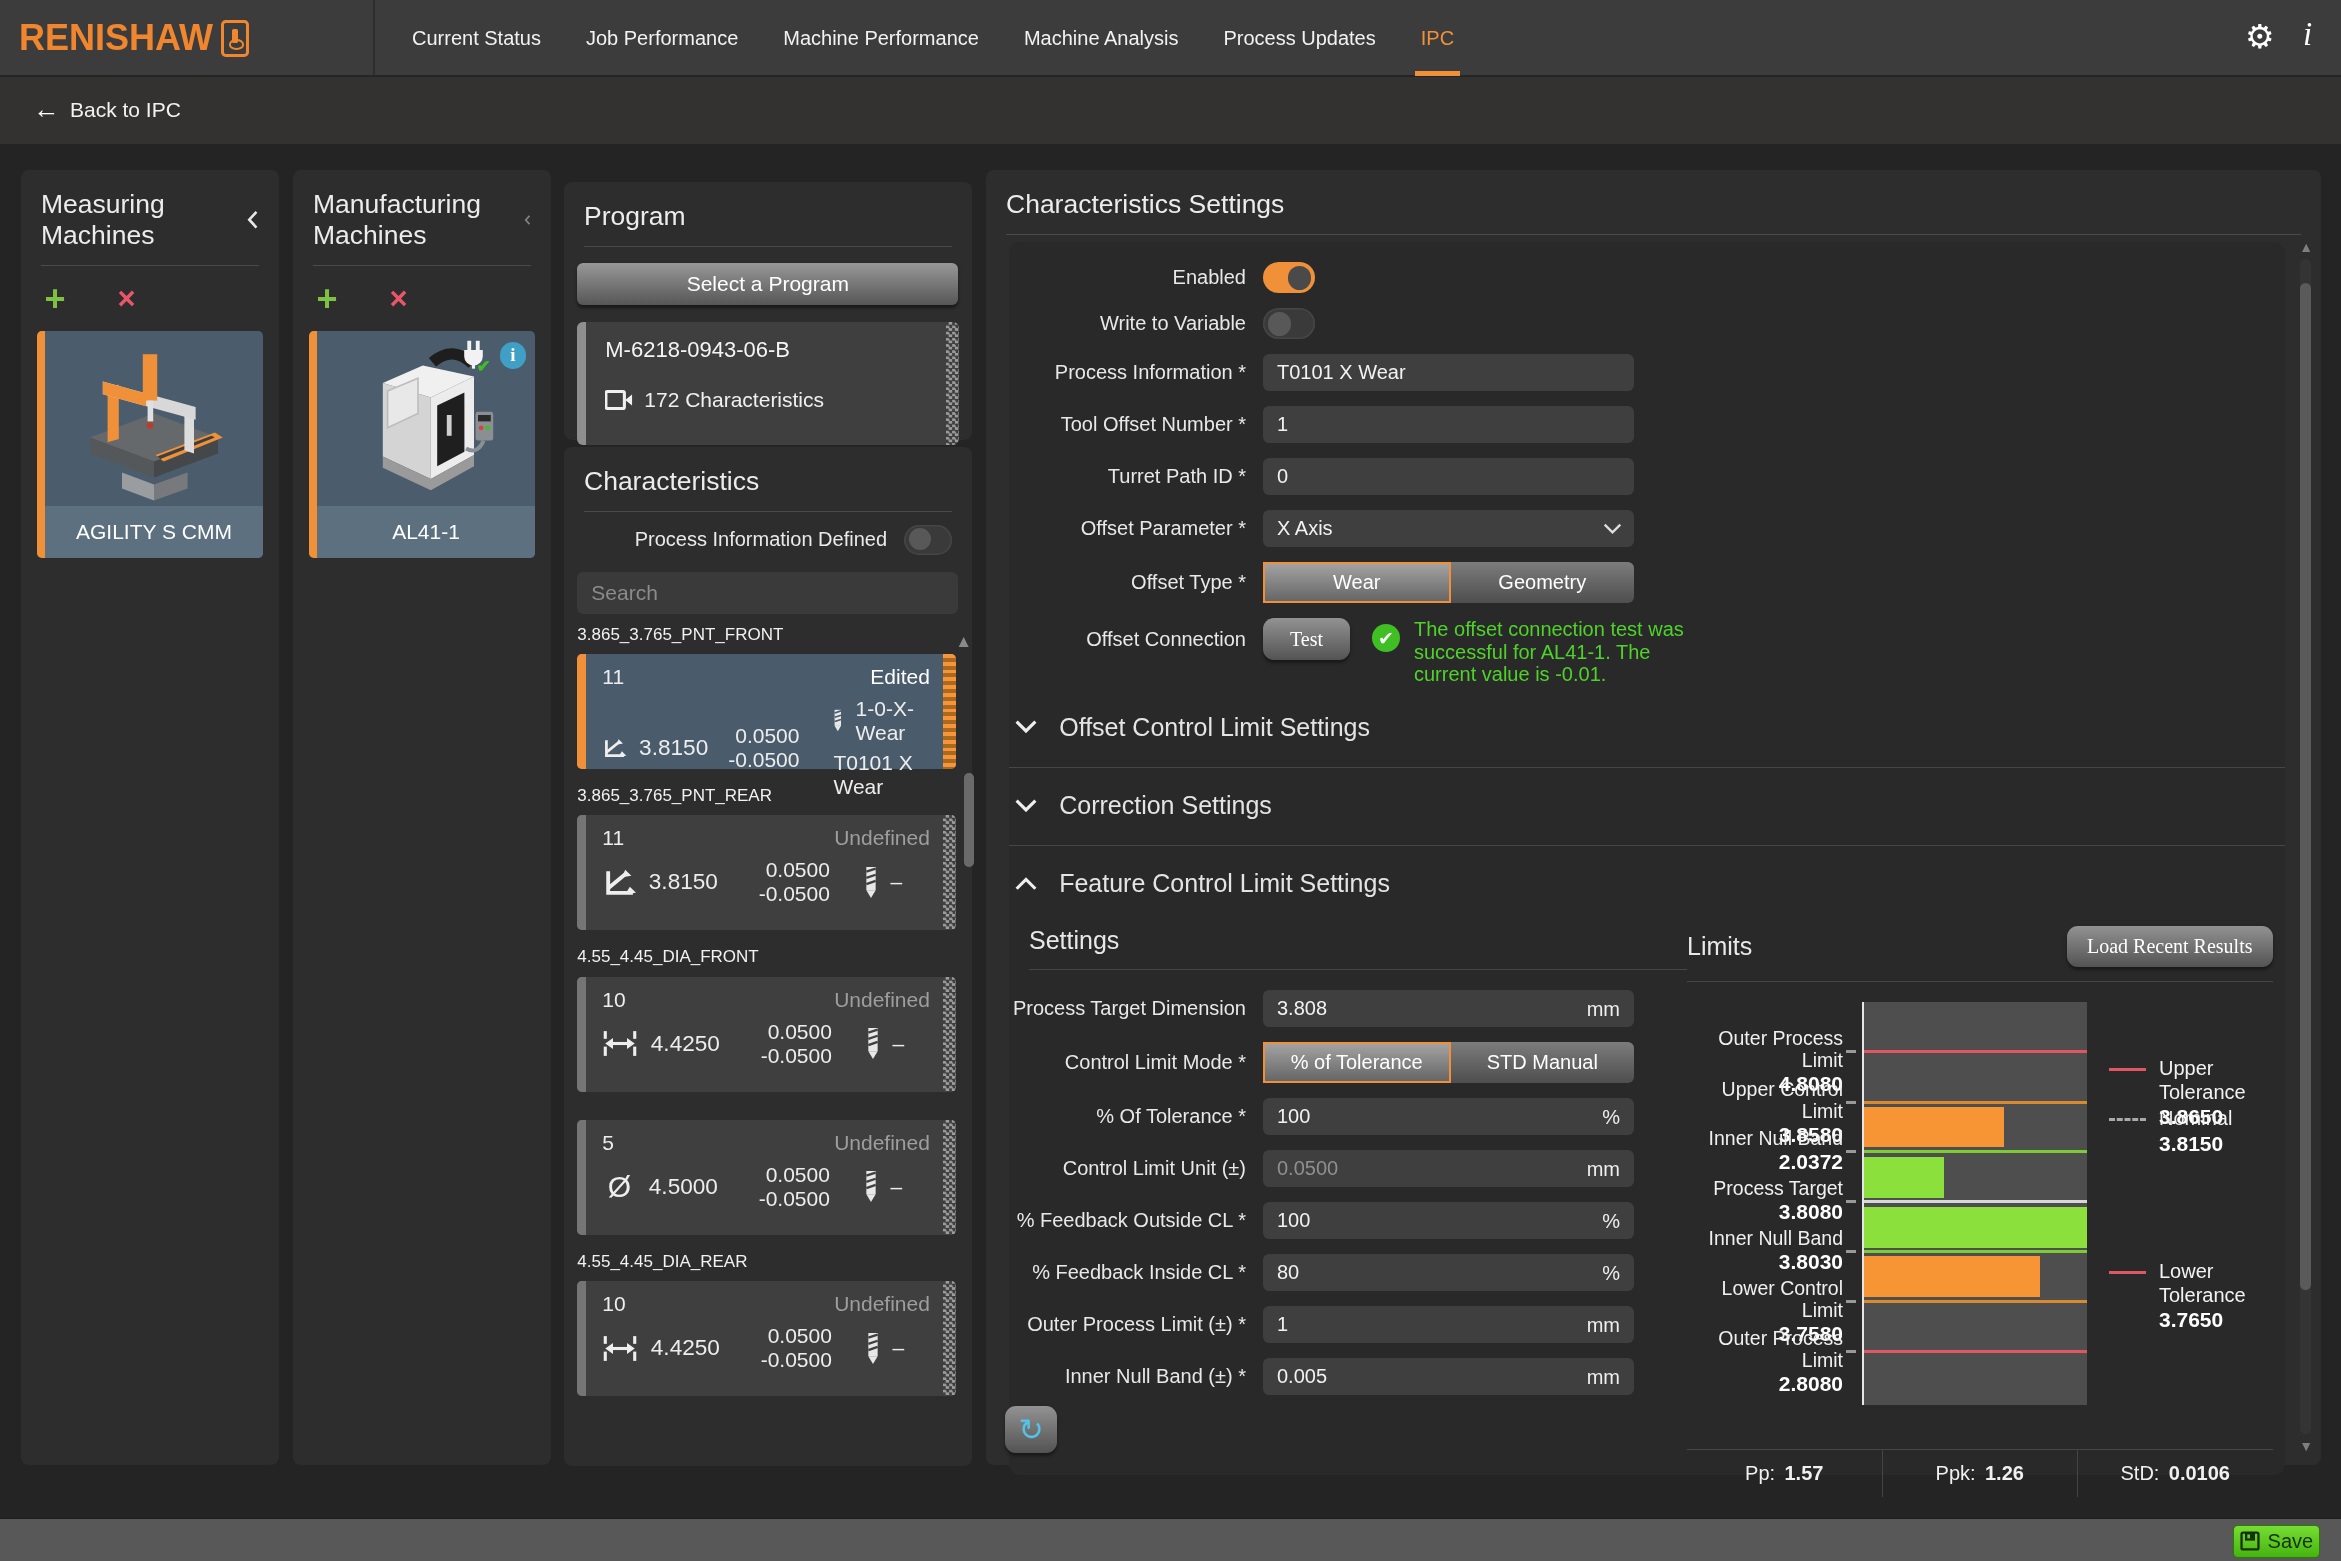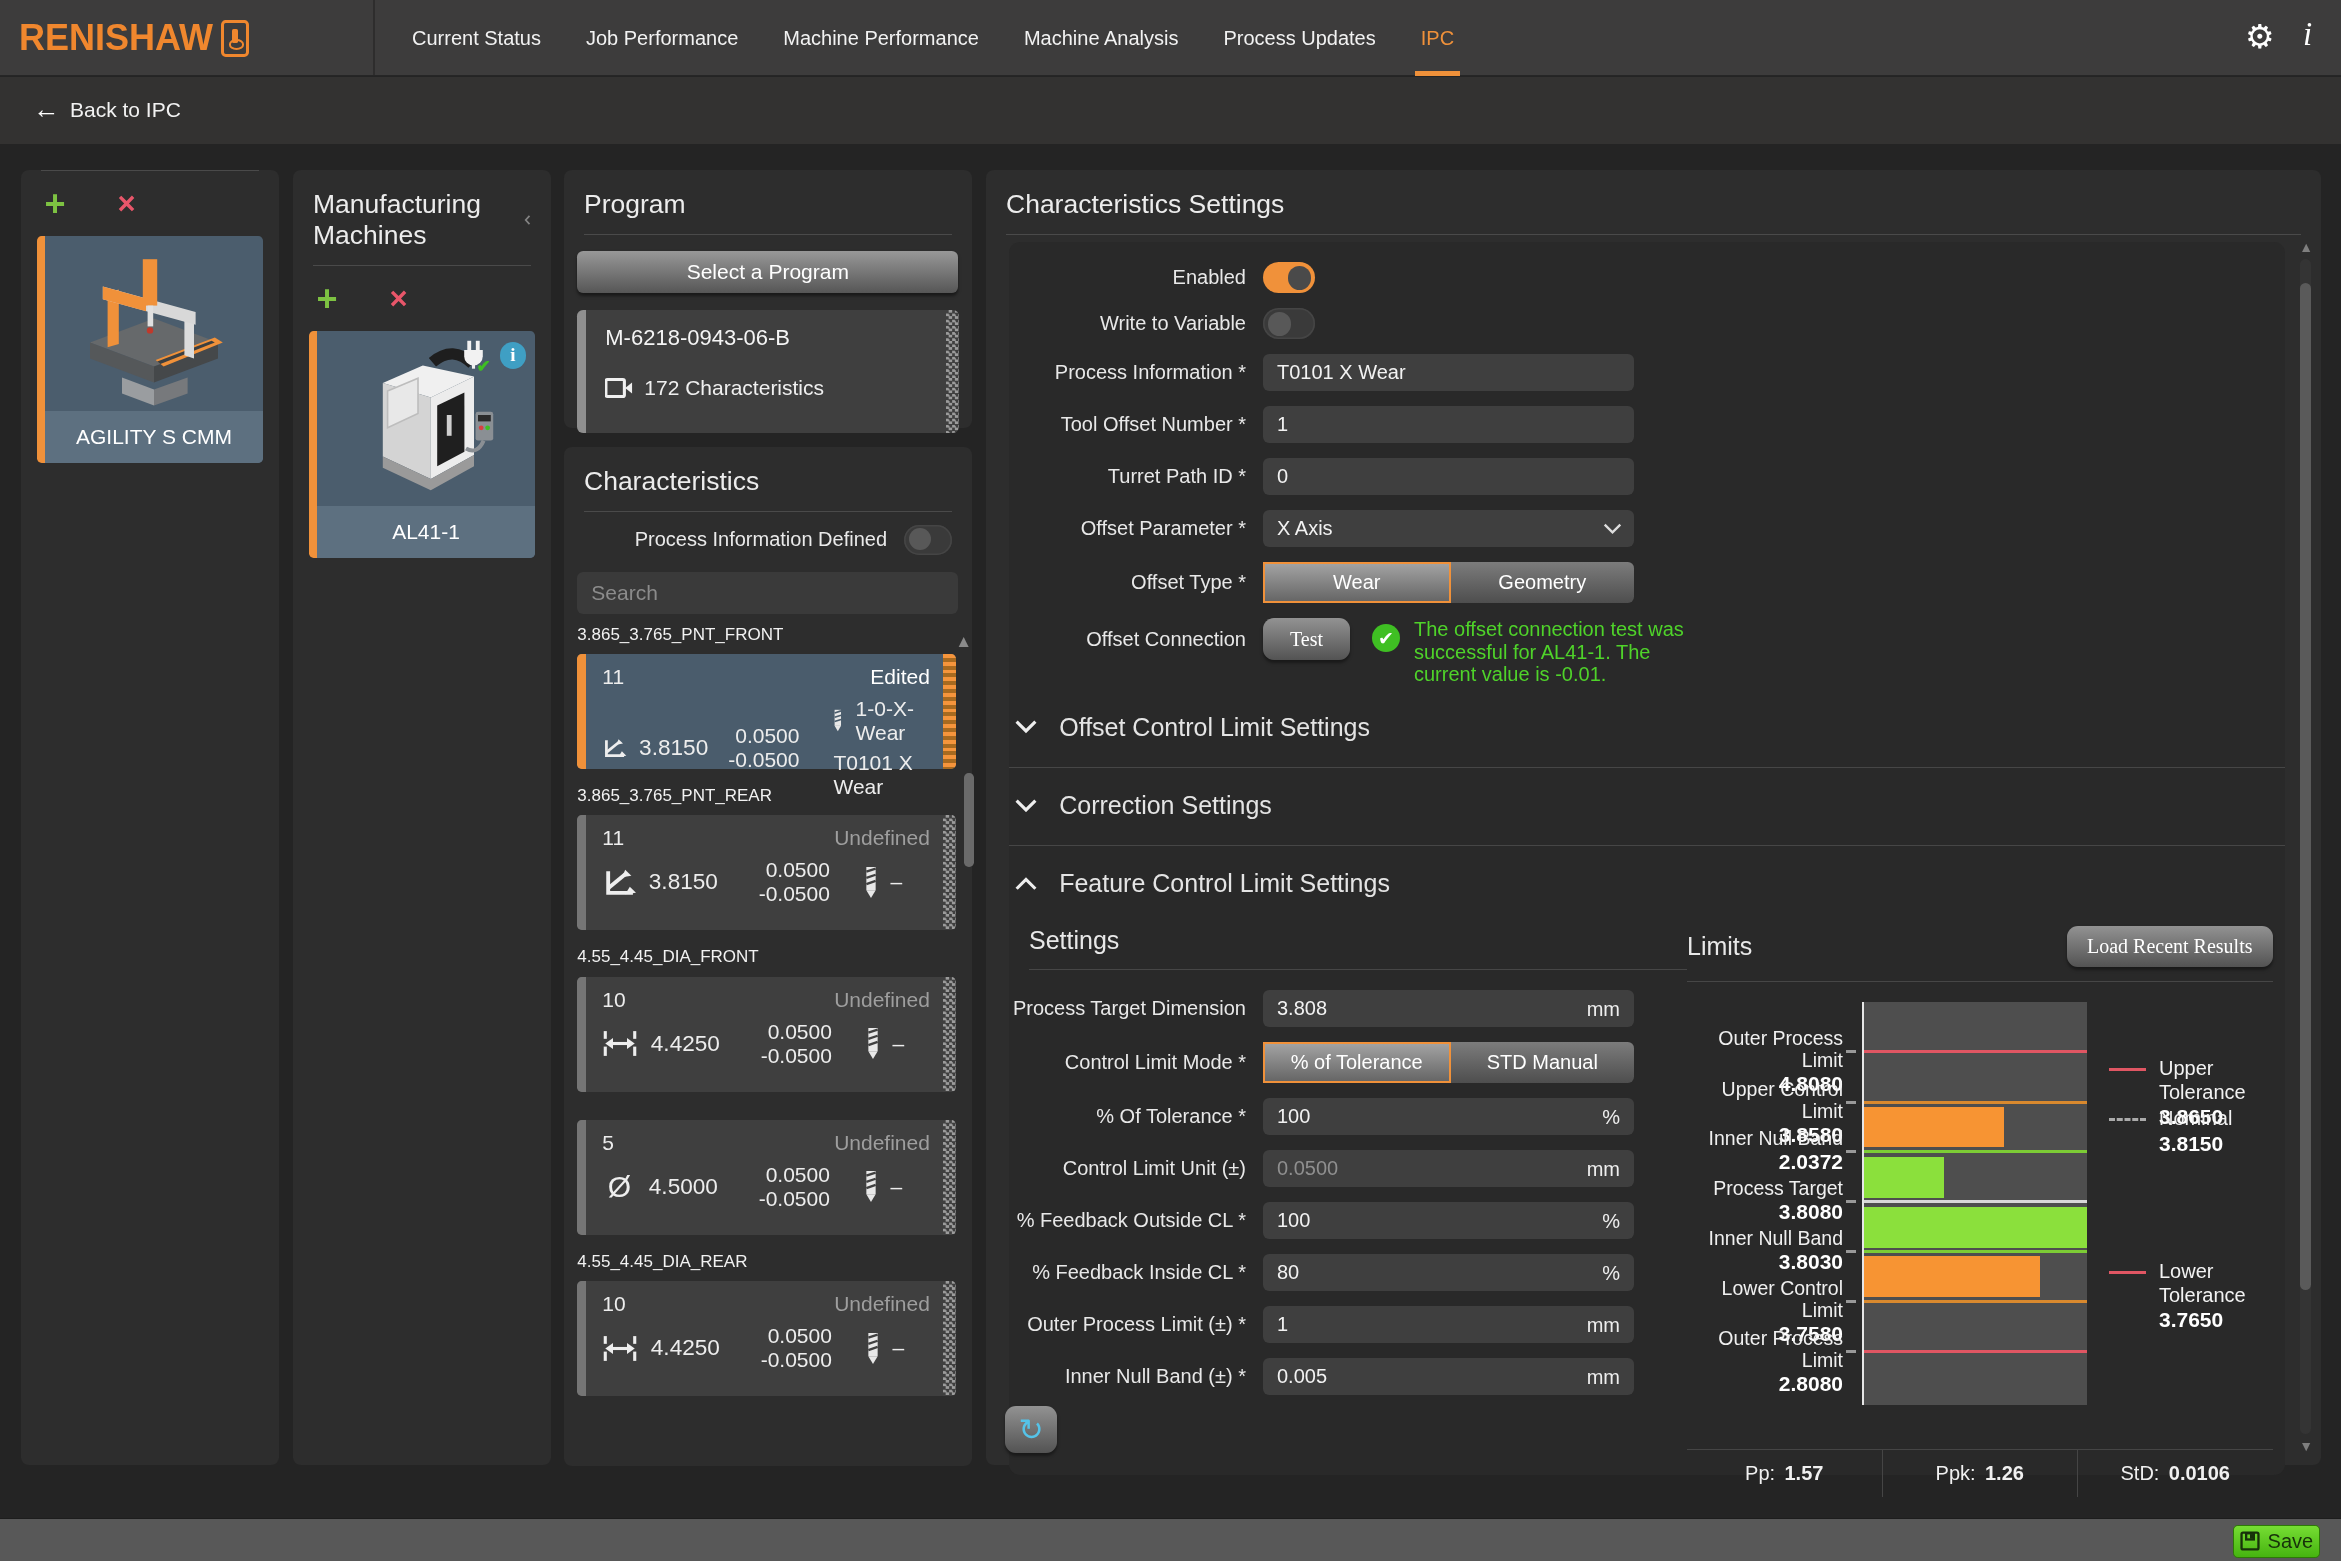--- a/index.html
+++ b/index.html
@@ -23,21 +23,21 @@
   .nav-gear { position:absolute; left:2245px; top:17px; font-size:33px; color:#ffffff; }
   .nav-info { position:absolute; left:2303px; top:15.6px; font-size:33px; color:#ffffff; font-family:"Liberation Serif", serif; font-style:italic; }
   
   .subnav { position:absolute; top:77px; left:0; right:0; height:67px; background:#333231; }
   .back-arrow { position:absolute; left:33px; top:17px; font-size:26.5px; color:#fff; }
   .back-label { position:absolute; left:70px; top:21px; font-size:21px; color:#f2f2f2; }
   
   .panel { position:absolute; background:#2d2d2d; border-radius:7.8px; }
   .p-measuring { left:21px; top:170px; width:258px; height:1295px; }
   .p-manufacturing { left:293px; top:170px; width:258px; height:1295px; }
-  .p-program { left:564px; top:170px; width:408px; height:258px; }
+  .p-program { left:564px; top:182px; width:408px; height:258px; }
   .p-chars { left:564px; top:447px; width:408px; height:1019px; }
   .p-settings { left:986px; top:170px; width:1335px; height:1295px; }
   .panel-head { display:flex; align-items:center; justify-content:space-between; padding:19px 20px 14px 20px; }
   .panel-title { font-size:26.5px; font-weight:300; color:#ececec; }
   .hr { border:none; border-top:1.6px solid #4a4a4a; margin:0 20px; }
   .collapse-chevron { width:15.6px; height:23.4px; }
   
   .addrem { display:flex; gap:52px; padding:17px 23.4px 3.1px 23.4px; align-items:center; }
   .plus-btn { font-size:36px; font-weight:700; color:#7dc242; line-height:31px; }
   .x-btn { font-size:31px; font-weight:700; color:#e8566a; line-height:31px; }
@@ -167,20 +167,26 @@
     <span class="nav-gear">⚙</span>
     <span class="nav-info">i</span>
   </div>
 
   <div class="subnav">
     <span class="back-arrow">←</span>
     <span class="back-label">Back to IPC</span>
   </div>
 
   <div class="panel p-measuring">
+    <div class="panel-head">
+      <span class="panel-title">Measuring Machines</span>
+      <svg class="collapse-chevron" viewBox="0 0 20 30">
+          <polyline points="16,3 5,15 16,27" fill="none" stroke="#e8e8e8" stroke-width="4"></polyline>
+        </svg>
+    </div>
     <hr class="hr">
     <div class="addrem">
       <span class="plus-btn">+</span>
       <span class="x-btn">×</span>
     </div>
     <div class="machine-card">
       <div class="machine-img">
         <svg class="icon-svg" width="180" height="168" viewBox="0 0 220 210">
           <polygon points="70,172 70,192 110,207 110,187" fill="#9a9da0"></polygon>
           <polygon points="110,187 110,207 152,192 152,172" fill="#77797c"></polygon>

